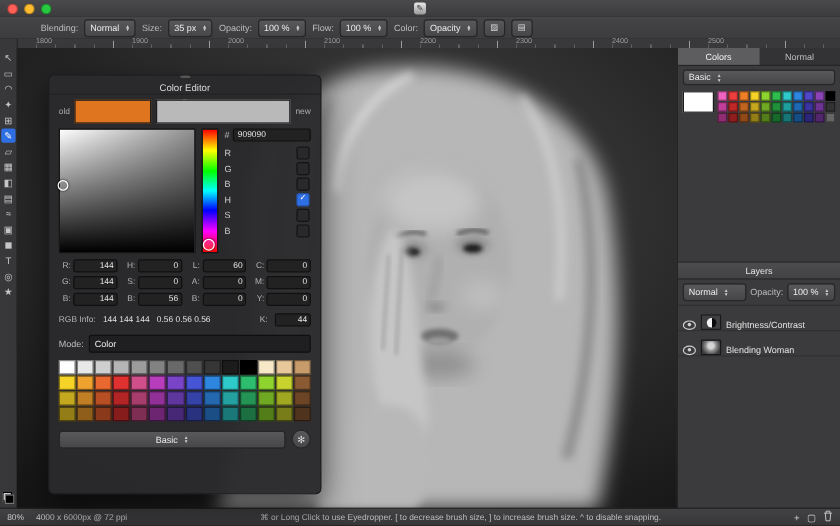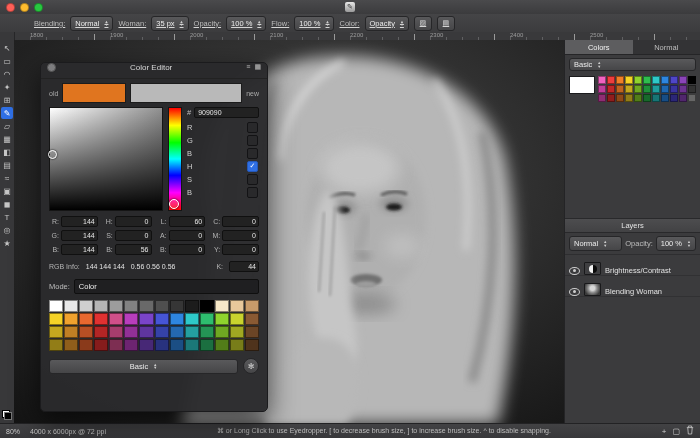--- a/index.html
+++ b/index.html
@@ -10,21 +10,21 @@
     background:linear-gradient(#4a4a4c,#3b3b3d);border-bottom:1px solid #2a2a2c;
     display:flex;align-items:center;padding:0 6px;}
   .tl{width:7px;height:7px;border-radius:50%;margin-right:5px;border:0.5px solid rgba(0,0,0,.3);}
   .tl.red{background:#ff5f57}.tl.yel{background:#febc2e}.tl.grn{background:#28c840}
   .doc-icon{position:absolute;left:50%;top:2px;transform:translateX(-50%);width:10px;height:10px;
     border-radius:2px;background:linear-gradient(#e8e8e8,#9a9a9a);color:#333;font-size:7px;
     display:flex;align-items:center;justify-content:center;}
   
   .toolbar{position:absolute;top:14px;left:0;right:0;height:18px;
     background:linear-gradient(#454547,#3c3c3e);border-bottom:1px solid #28282a;
-    display:flex;align-items:center;gap:5px;padding:0 8px 0 34px;text-decoration:underline;}
+    display:flex;align-items:center;gap:5px;padding:0 8px 0 34px;}
   .tlab{font-size:7.5px;color:#bdbdbd;white-space:nowrap;}
   .dd{display:flex;align-items:center;gap:3px;background:linear-gradient(#59595b,#464648);
     border:1px solid #262628;border-radius:3px;height:13px;padding:0 4px;font-size:7.5px;color:#ececec;
     white-space:nowrap;}
   .arr{display:flex;flex-direction:column;font-size:4px;line-height:3.5px;color:#d0d0d0;margin-left:2px;}
   .arr::before{content:"▲";}.arr::after{content:"▼";}
   .tbicon{width:16px;height:13px;background:linear-gradient(#59595b,#464648);border:1px solid #262628;
     border-radius:3px;display:flex;align-items:center;justify-content:center;font-size:7px;color:#d8d8d8;}
   
   .ruler{position:absolute;top:32px;left:14px;right:0;height:8px;background:#39393b;
@@ -43,21 +43,21 @@
   .tool.active{background:#2f6fe4;color:#fff;}
   .wells{position:absolute;bottom:4px;left:2px;width:10px;height:10px;}
   .wf{position:absolute;top:0;left:0;width:6px;height:6px;background:#fff;border:1px solid #000;}
   .wb{position:absolute;bottom:0;right:0;width:6px;height:6px;background:#000;border:1px solid #777;}
   
   .canvas{position:absolute;left:14px;top:40px;right:135px;bottom:14px;background:#161616;overflow:hidden;}
   .canvas svg{display:block;width:100%;height:100%;}
   
   .ce{position:absolute;left:40px;top:62px;width:226px;height:348px;background:rgba(42,42,44,.97);
     border:1px solid #1b1b1d;border-radius:5px;box-shadow:0 10px 28px rgba(0,0,0,.65);z-index:5;}
-  .ce-head{height:15px;display:flex;align-items:flex-start;padding:0 6px;gap:4px;border-bottom:1px solid #222;}
+  .ce-head{height:15px;display:flex;align-items:center;padding:0 6px;gap:4px;border-bottom:1px solid #222;flex-direction:column;}
   .ce-close{width:7px;height:7px;border-radius:50%;background:#7d7d7f;border:1px solid #555;}
   .ce-title{flex:1;text-align:center;font-size:8px;color:#d8d8d8;}
   .ce-hicon{font-size:7px;color:#bdbdbd;}
   .oldnew{display:flex;align-items:center;gap:4px;margin:5px 8px;height:18px;}
   .onlab{font-size:7px;color:#aaa;}
   .ocol{width:62px;height:18px;border:1px solid #1c1c1c;}
   .ncol{flex:1;height:18px;border:1px solid #1c1c1c;}
   .picker{display:flex;margin:2px 8px 0;gap:5px;height:102px;}
   .sq{width:112px;height:102px;position:relative;border:1px solid #151515;
     background:linear-gradient(to top,#000,rgba(0,0,0,0)),linear-gradient(to right,#fff,#909090);}
@@ -141,21 +141,21 @@
     <span class="tl grn"></span>
     <span class="doc-icon">✎</span>
   </div>
 
   <div class="toolbar">
     <span class="tlab">Blending:</span>
     <span class="dd">
         <span>Normal</span>
         <span class="arr"></span>
       </span>
-    <span class="tlab">Woman:</span>
+    <span class="tlab">Size:</span>
     <span class="dd">
         <span>35 px</span>
         <span class="arr"></span>
       </span>
     <span class="tlab">Opacity:</span>
     <span class="dd">
         <span>100 %</span>
         <span class="arr"></span>
       </span>
     <span class="tlab">Flow:</span>

